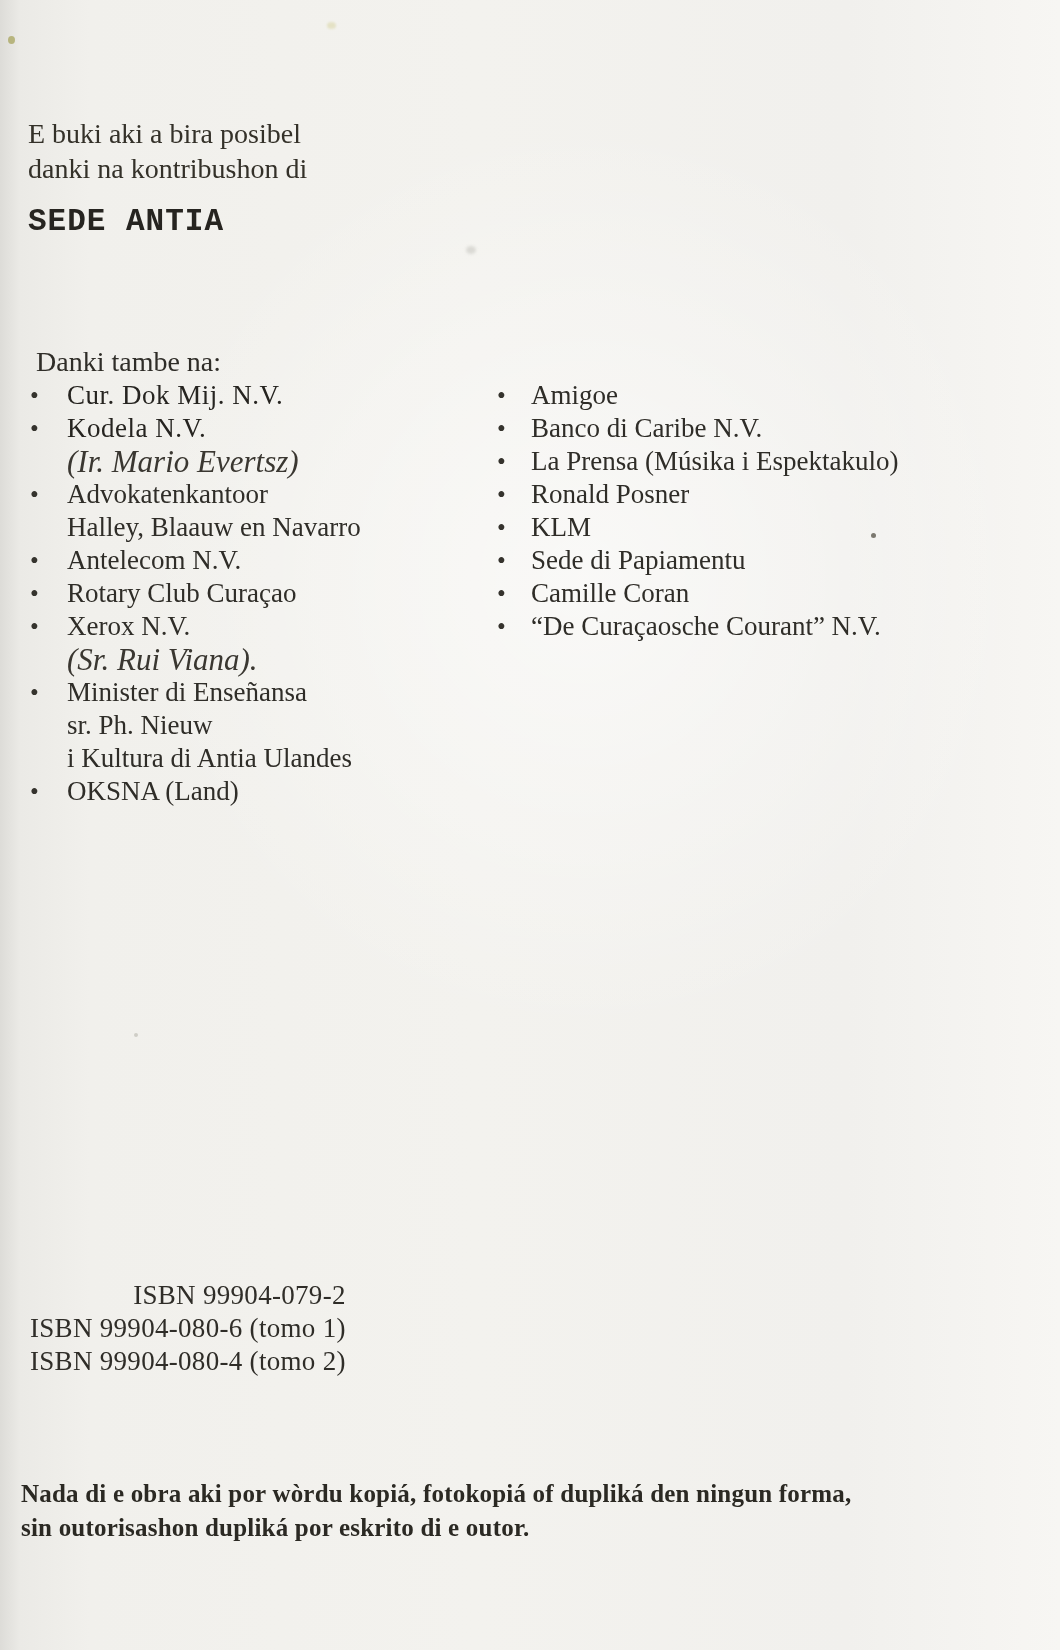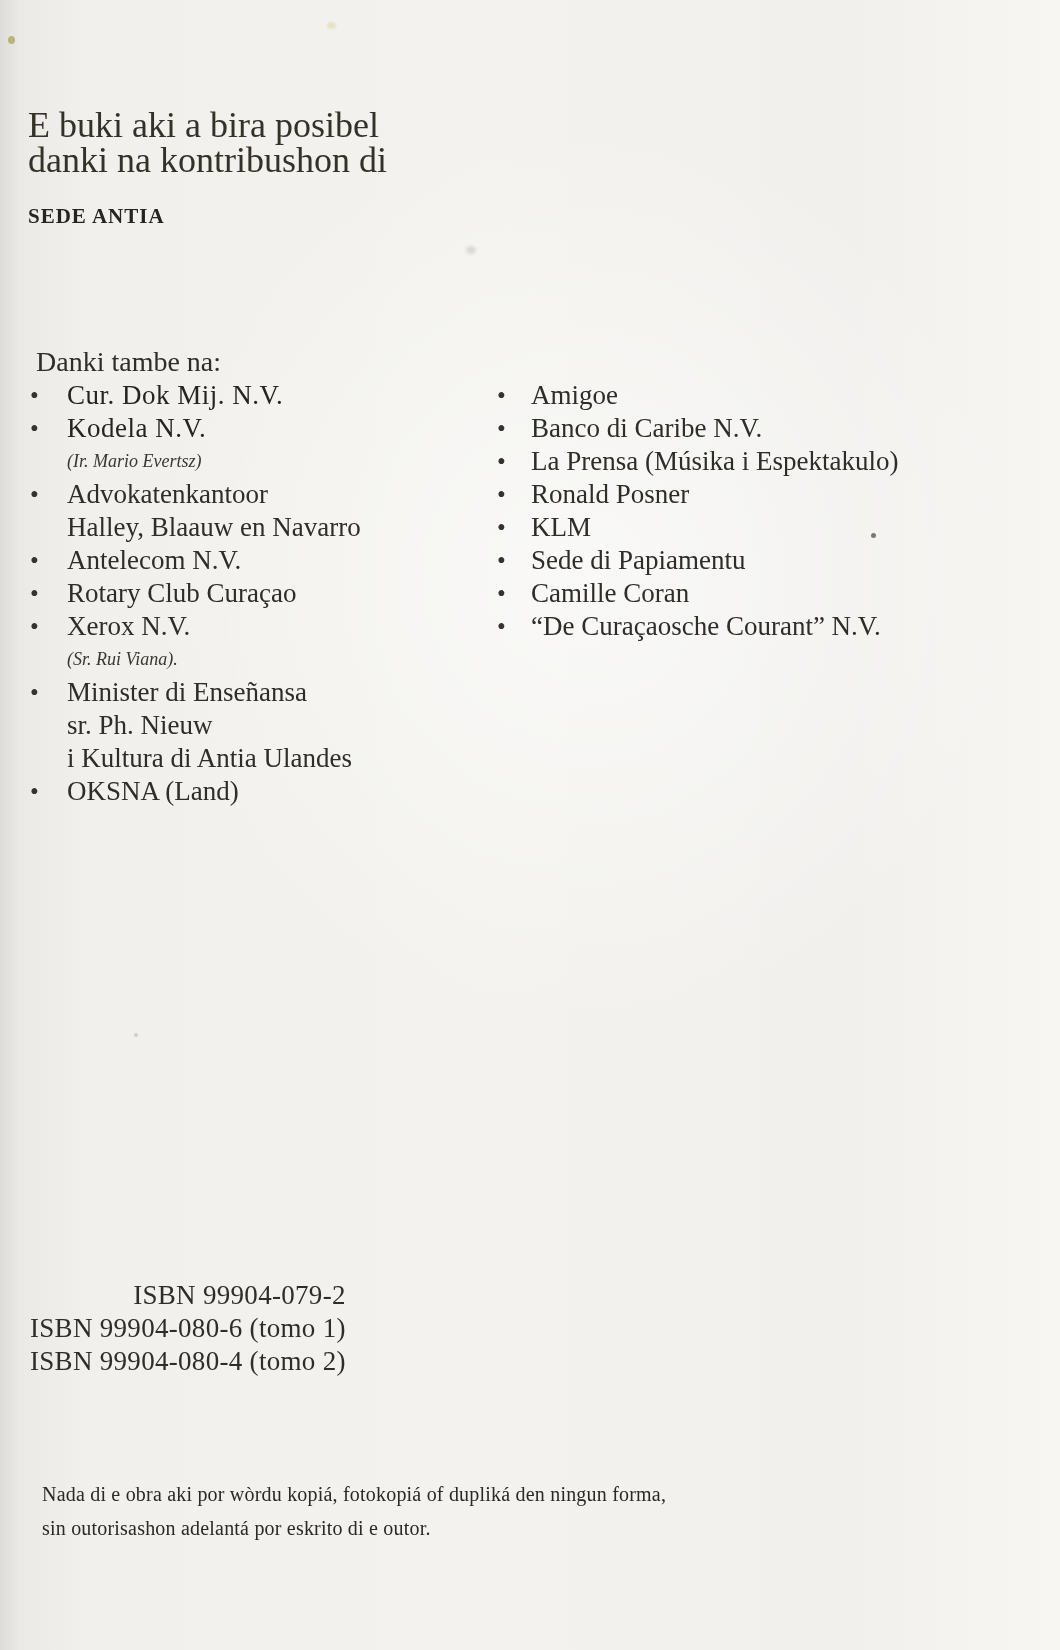--- a/index.html
+++ b/index.html
@@ -12,45 +12,45 @@
   }
   .page {
     position: absolute; inset: 0;
     background:
       radial-gradient(ellipse 60% 40% at 55% 35%, rgba(255,255,255,0.55), rgba(255,255,255,0) 70%),
       linear-gradient(90deg, #dddcd8 0px, #eBeae6 20px, #f1f0ec 90px, #f3f2ee 45%, #f1f0ed 80%, #f7f6f3 100%);
   }
   .block { position: absolute; }
 
   
-  .intro { left: 28px; top: 108px; font-size: 36px; line-height: 35px; color: #343129; }
+  .intro { left: 28px; top: 116px; font-size: 28px; line-height: 35px; color: #343129; }
   .sponsor-main {
     left: 28px; top: 204px;
-    font-size: 21px; font-weight: bold; letter-spacing: 1px; color: #262420;
+    font-size: 31px; font-weight: bold; letter-spacing: 1px; color: #262420; font-family: Liberation Mono, monospace;
   }
 
   
   .thanks-heading { left: 36px; top: 345px; font-size: 28px; line-height: 33px; }
   .list { font-size: 27px; line-height: 33px; }
   .list-left  { left: 30px; top: 379px; width: 440px; }
   .list-right { left: 497px; top: 379px; width: 520px; }
   .li { display: flex; height: 33px; align-items: baseline; }
   .blt { flex: none; width: 37px; font-size: 25px; color: #35332d; }
   .list-right .blt { width: 34px; }
   .txt { white-space: nowrap; }
   .b { font-weight: normal; letter-spacing: 0.5px; color: #262420; }
-  .i { font-style: italic; font-size: 18px; color: #3a3731; }
+  .i { font-style: italic; font-size: 31px; color: #3a3731; }
 
   
   .isbn { left: 30px; top: 1279px; font-size: 27px; line-height: 33px; letter-spacing: 0.3px; text-align: right; }
 
   
   .copyright {
-    left: 42px; top: 1477px;
-    font-size: 20px; font-weight: normal; line-height: 34px;
+    left: 21px; top: 1477px;
+    font-size: 25px; font-weight: bold; line-height: 34px;
     letter-spacing: 0.2px; color: #2b2923; white-space: nowrap;
   }
 
   
   .speck { position: absolute; border-radius: 50%; }
   .speck-green  { left: 8px;   top: 36px;  width: 7px; height: 8px; background: #a8a55e; opacity: .75; filter: blur(.6px); }
   .speck-yellow { left: 327px; top: 22px;  width: 9px; height: 7px; background: #d9d5a4; opacity: .55; filter: blur(1px); }
   .smudge       { left: 466px; top: 246px; width: 10px; height: 8px; background: #c9c8c2; opacity: .6; filter: blur(1.5px); }
   .dot-dark     { left: 871px; top: 533px; width: 5px; height: 5px; background: #5c594f; opacity: .8; }
   .speck-faint  { left: 134px; top: 1033px; width: 4px; height: 4px; background: #b9b7ae; opacity: .6; filter: blur(.5px); }
@@ -160,21 +160,21 @@
   </div>
 
   <div class="block isbn">
     <div>ISBN 99904-079-2</div>
     <div>ISBN 99904-080-6 (tomo 1)</div>
     <div>ISBN 99904-080-4 (tomo 2)</div>
   </div>
 
   <div class="block copyright">
     <div>Nada di e obra aki por wòrdu kopiá, fotokopiá of dupliká den ningun forma,</div>
-    <div>sin outorisashon adelantá por eskrito di e outor.</div>
+    <div>sin outorisashon dupliká por eskrito di e outor.</div>
   </div>
 
   <div class="speck speck-green"></div>
   <div class="speck speck-yellow"></div>
   <div class="speck smudge"></div>
   <div class="speck dot-dark"></div>
   <div class="speck speck-faint"></div>
 
 </div>
 

